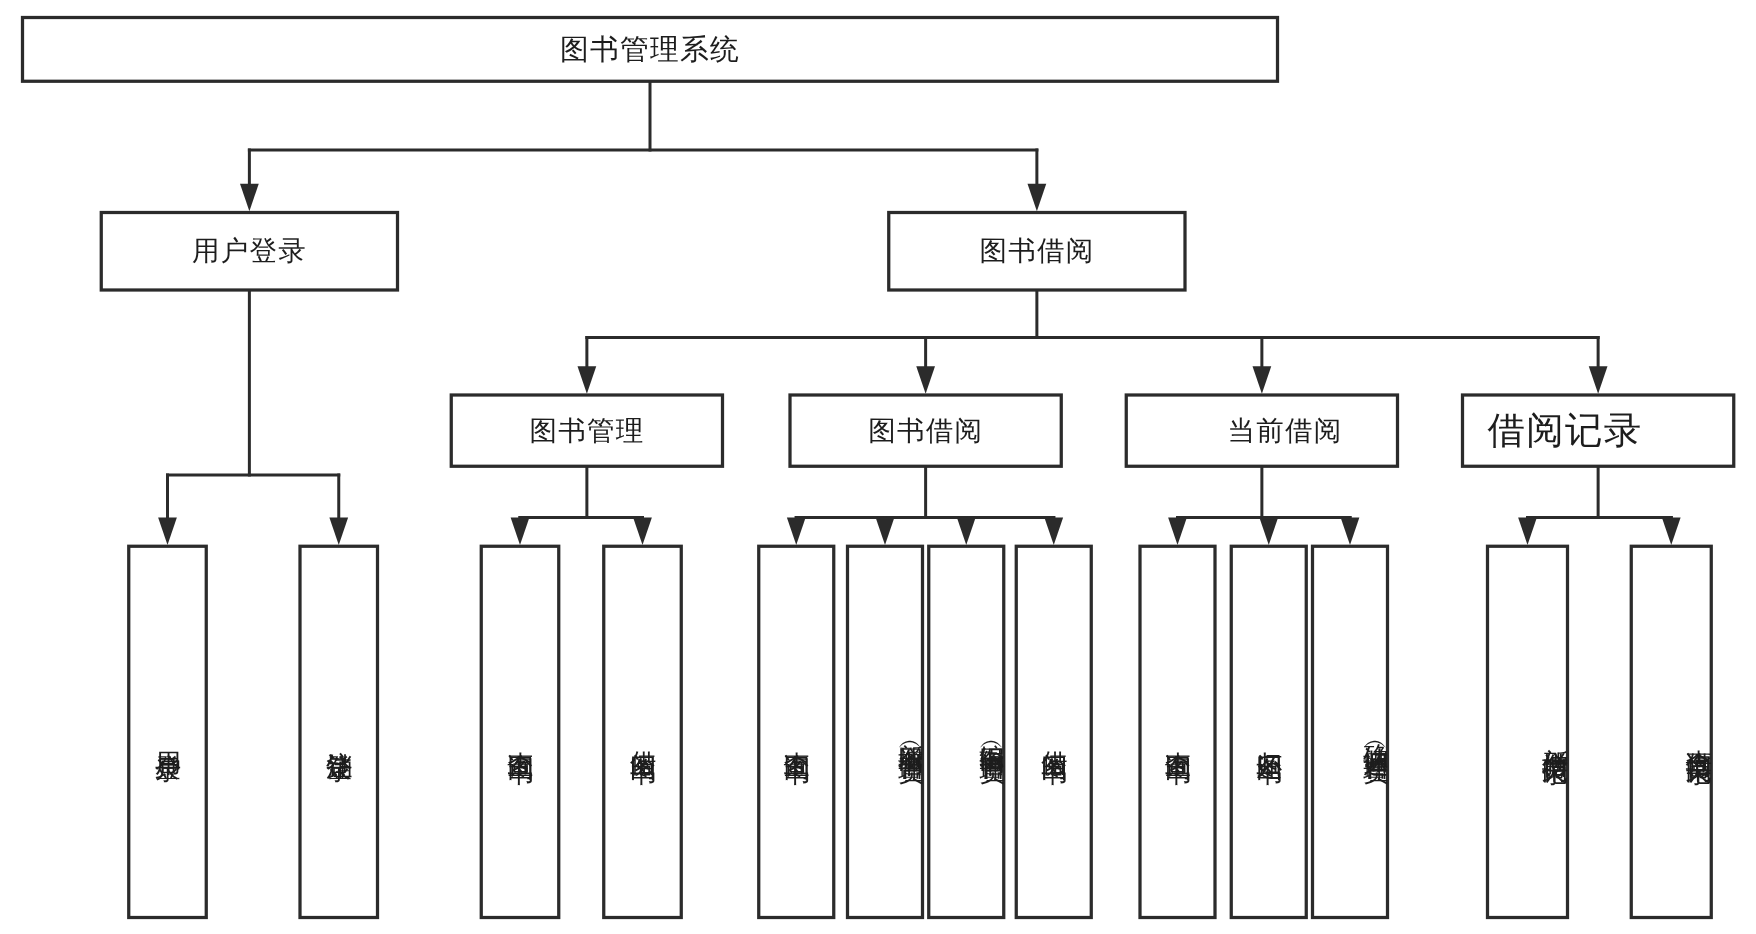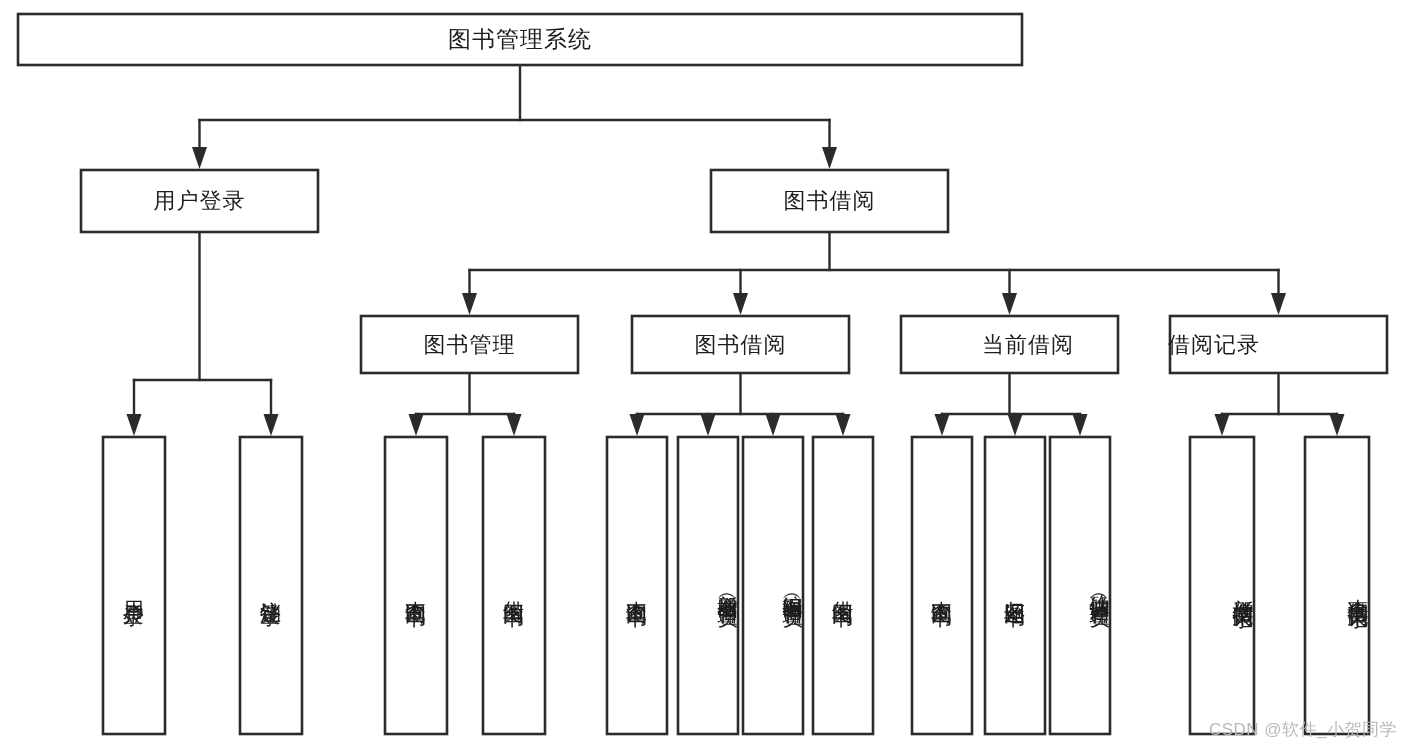--- a/index.html
+++ b/index.html
@@ -159,31 +159,30 @@
       </g>
   </svg>
 
   <div id="labels">
       <div class="box-text-wrap" style="left: 18px; top: 14px; width: 1004px; height: 51px; font-size: 23px;">图书管理系统</div>
       <div class="box-text-wrap" style="left: 81px; top: 170px; width: 237px; height: 62px; font-size: 22px;">用户登录</div>
       <div class="box-text-wrap" style="left: 711px; top: 170px; width: 237px; height: 62px; font-size: 22px;">图书借阅</div>
       <div class="box-text-wrap" style="left: 361px; top: 316px; width: 217px; height: 57px; font-size: 22px;">图书管理</div>
       <div class="box-text-wrap" style="left: 632px; top: 316px; width: 217px; height: 57px; font-size: 22px;">图书借阅</div>
       <div class="box-text-wrap" style="left: 901px; top: 316px; width: 172px; height: 57px; font-size: 22px; margin-left: 41px;">当前借阅</div>
-      <div class="box-text-wrap" style="left: 1108px; top: 316px; width: 212px; height: 57px; font-size: 22px;">借阅记录</div>
+      <div class="box-text-wrap" style="left: 1146px; top: 316px; width: 212px; height: 57px; font-size: 30px;">借阅记录</div>
       <div class="leaf-text-wrap" style="left: 103px; top: 449px; width: 62px; height: 277px; font-size: 21px; align-items: center;">用户登录</div>
       <div class="leaf-text-wrap" style="left: 240px; top: 449px; width: 62px; height: 277px; font-size: 21px; align-items: center;">注销登录</div>
       <div class="leaf-text-wrap" style="left: 385px; top: 449px; width: 62px; height: 277px; font-size: 21px; align-items: center;">查询图书</div>
       <div class="leaf-text-wrap" style="left: 483px; top: 449px; width: 62px; height: 277px; font-size: 21px; align-items: center;">借阅图书</div>
       <div class="leaf-text-wrap" style="left: 607px; top: 449px; width: 60px; height: 277px; font-size: 21px; align-items: center;">查询图书</div>
       <div class="leaf-text-wrap" style="left: 678px; top: 449px; width: 60px; height: 277px; font-size: 20px;">新增图书（管理员）</div>
       <div class="leaf-text-wrap" style="left: 743px; top: 449px; width: 60px; height: 277px; font-size: 20px;">编辑图书（管理员）</div>
       <div class="leaf-text-wrap" style="left: 813px; top: 449px; width: 60px; height: 277px; font-size: 21px; align-items: center;">借阅图书</div>
       <div class="leaf-text-wrap" style="left: 912px; top: 449px; width: 60px; height: 277px; font-size: 21px; align-items: center;">查询图书</div>
       <div class="leaf-text-wrap" style="left: 985px; top: 449px; width: 60px; height: 277px; font-size: 21px; align-items: center;">归还图书</div>
       <div class="leaf-text-wrap" style="left: 1050px; top: 449px; width: 60px; height: 277px; font-size: 20px;">确认归还（管理员）</div>
       <div class="leaf-text-wrap" style="left: 1190px; top: 449px; width: 64px; height: 277px; font-size: 21px;">新增借阅记录</div>
       <div class="leaf-text-wrap" style="left: 1305px; top: 449px; width: 64px; height: 277px; font-size: 21px;">查询借阅记录</div>
     </div>
 
-  <div id="watermark">CSDN @软件_小贺同学</div>
 
 </div>
 
 </body></html>

